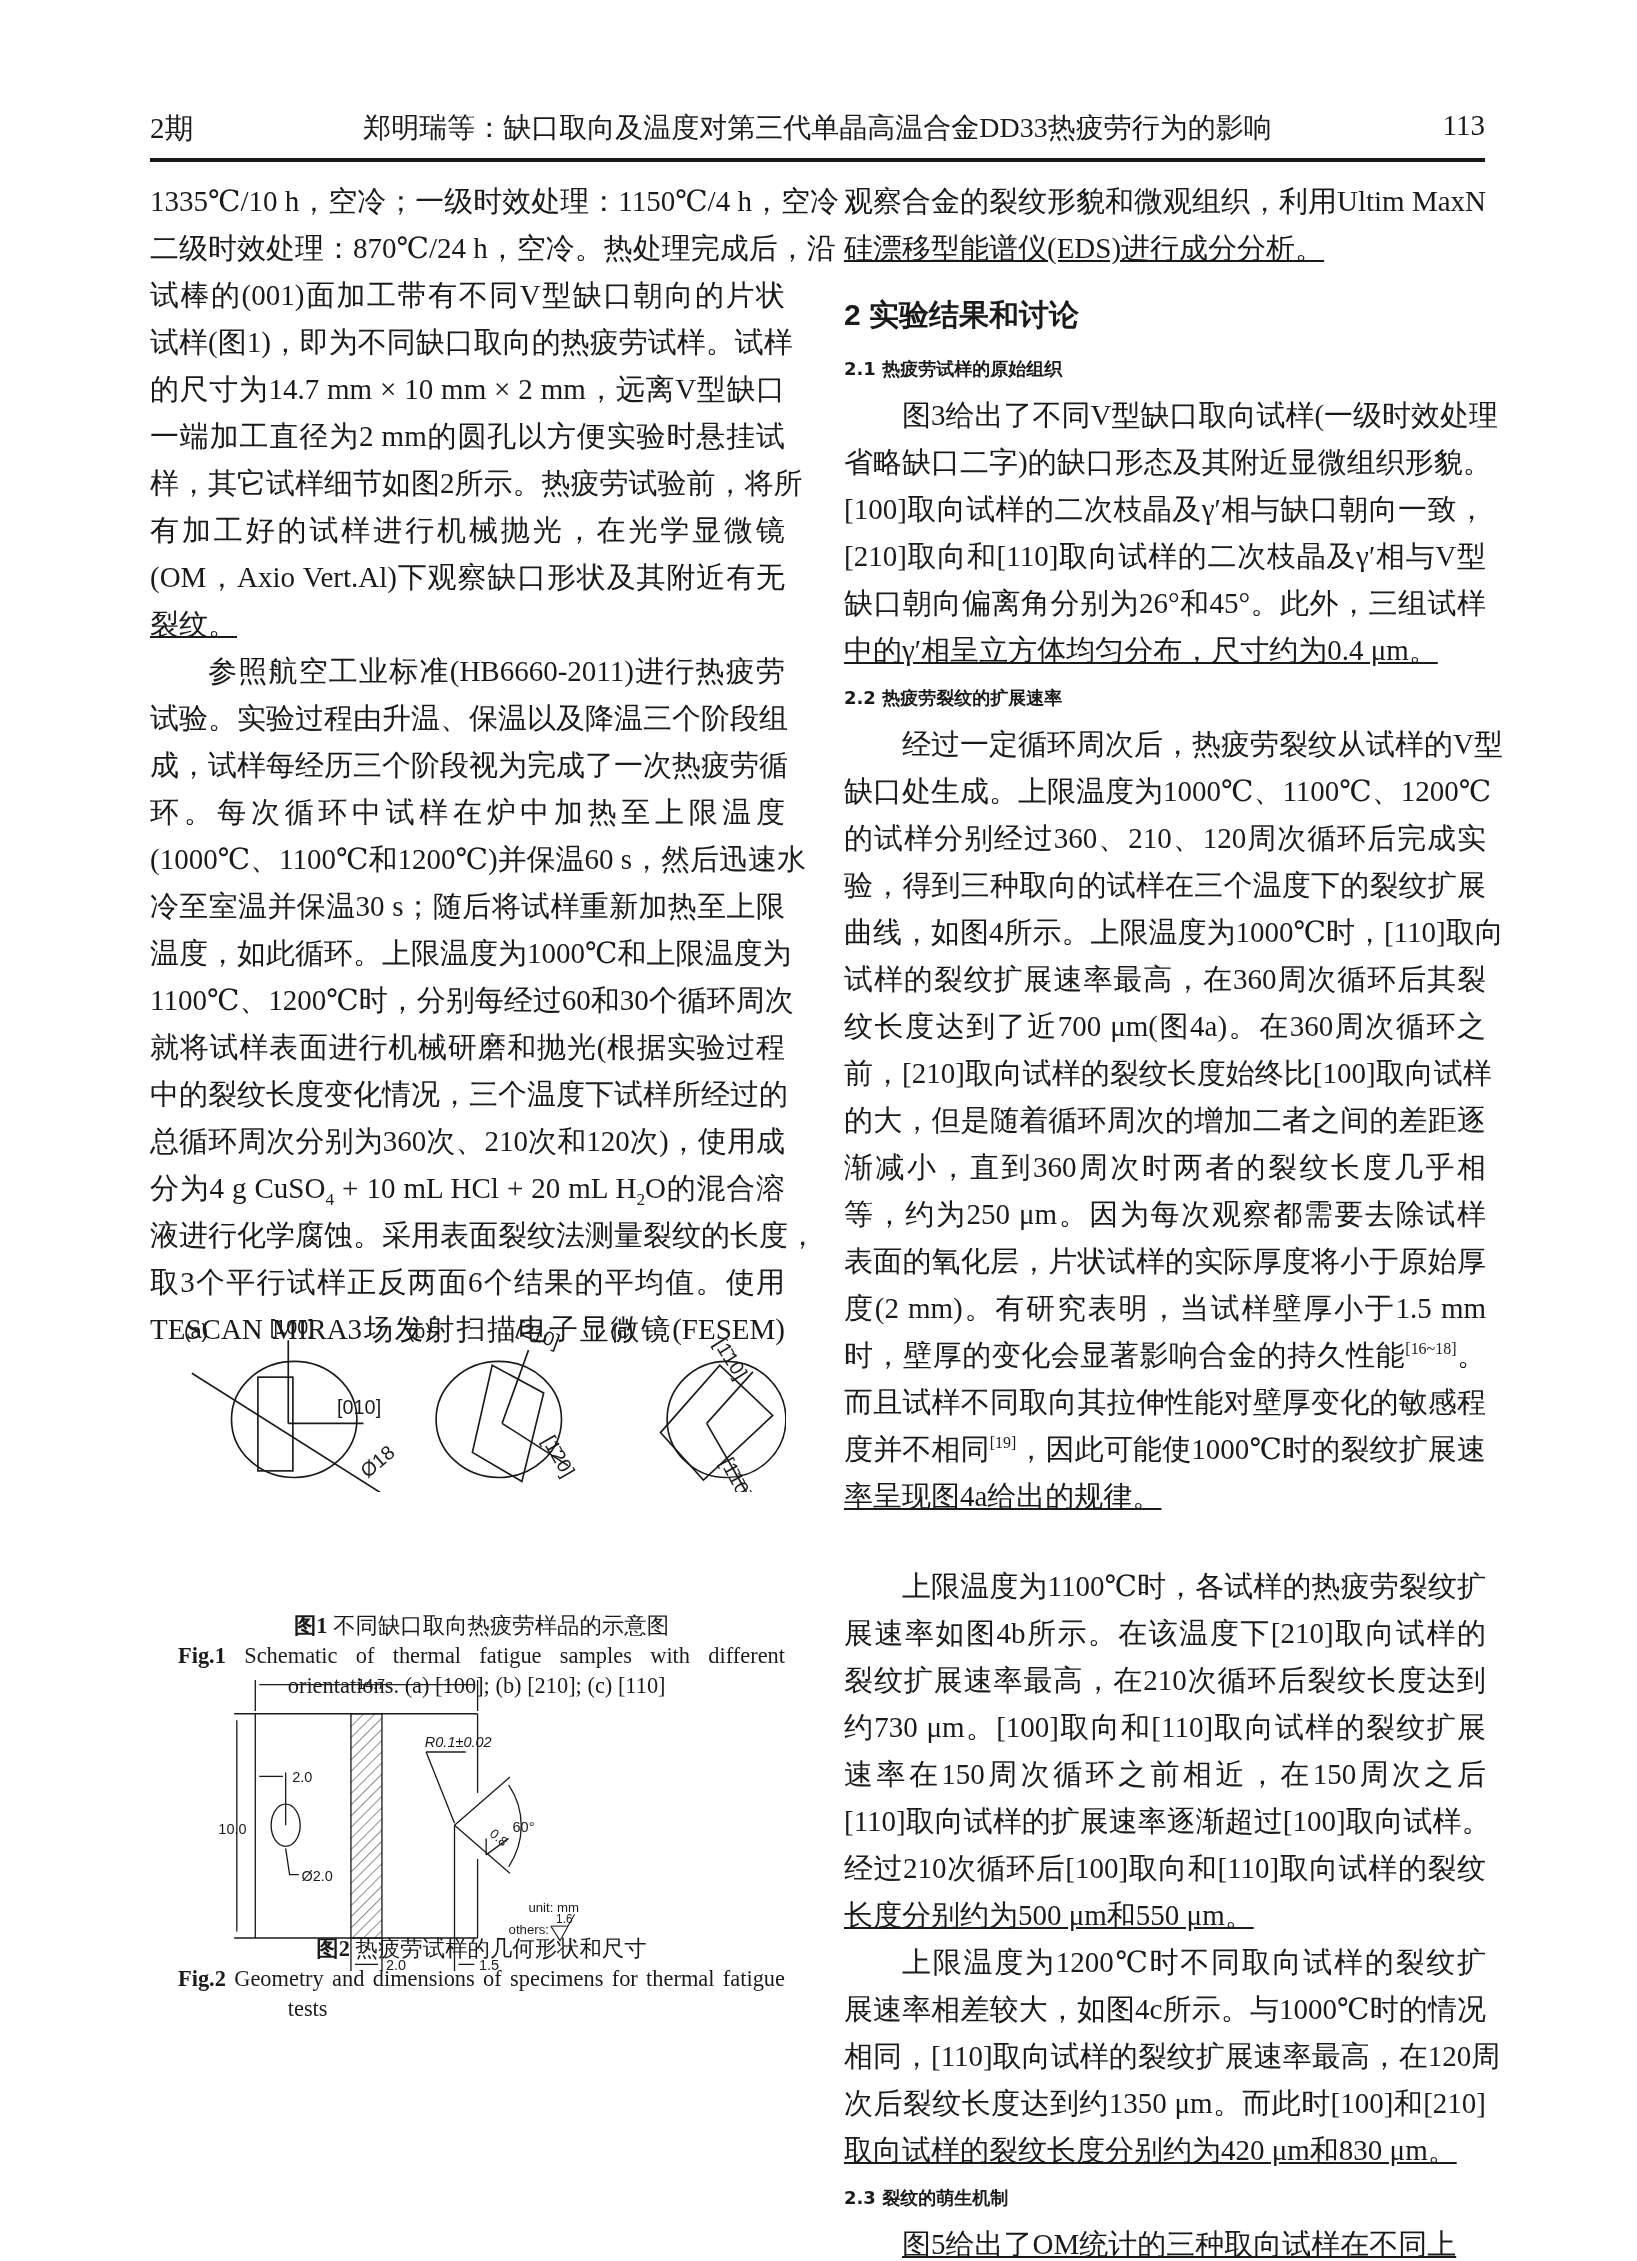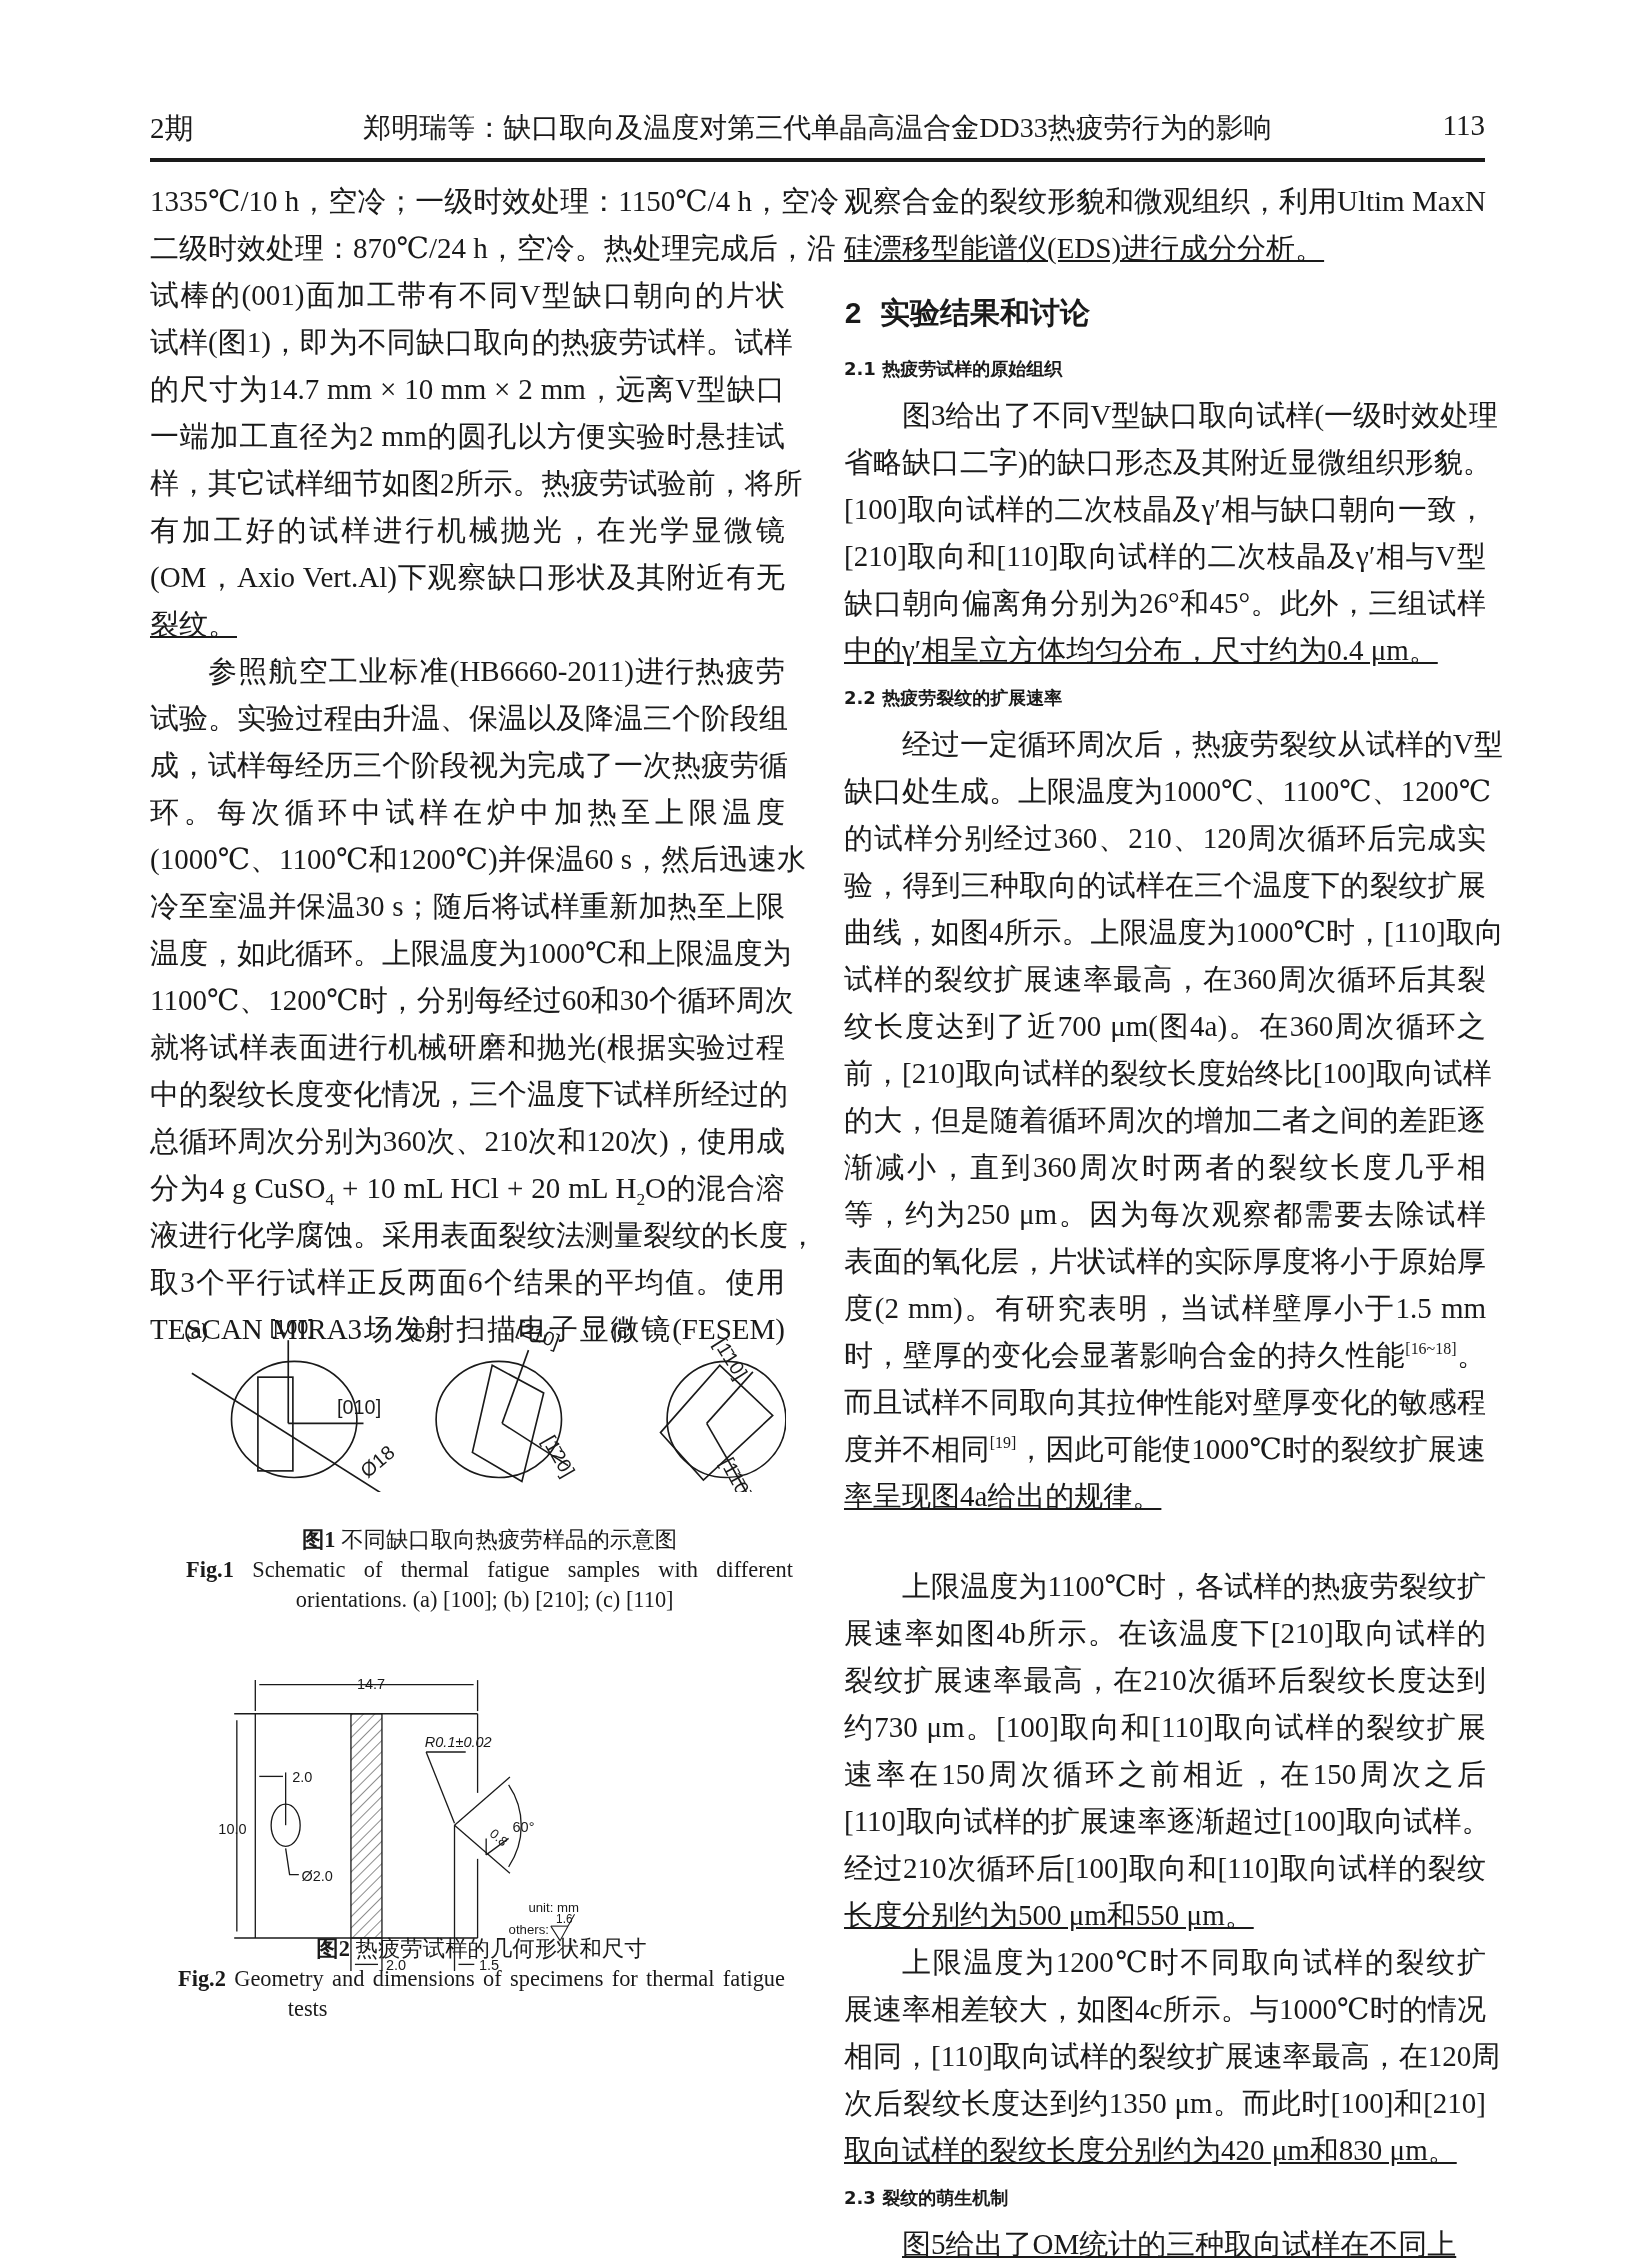--- a/index.html
+++ b/index.html
@@ -9,21 +9,21 @@
   .header .issue { position:absolute; left:0; top:0; font-size:29px; }
   .header .running-title { position:absolute; left:0; right:0; top:0; text-align:center; font-size:28px; letter-spacing:0px; }
   .header .page-no { position:absolute; right:0; top:0; font-size:29px; }
   .rule { position:absolute; left:150px; width:1335px; top:158px; height:4px; background:#1a1a1a; }
   .col { position:absolute; top:178px; font-size:29px; line-height:47px; text-align:justify; }
   .col.left { left:150px; width:635px; }
   .col.right { left:844px; width:642px; }
   .col p { margin:0; }
   .col .line { display:block; text-align:justify; text-align-last:justify; white-space:nowrap; }
   .col .line.last { text-align-last:left;text-decoration:underline; }
-  h2.sec { margin:18.5px 0 6.6px 0; font-family:Liberation Mono, monospace; font-weight:bold; font-size:30px; line-height:48px; }
+  h2.sec { margin:18.5px 0 6.6px 0; font-family:Liberation Sans, sans-serif; font-weight:bold; font-size:30px; line-height:48px; }
   h3.sub { margin:0; font-family:"DejaVu Sans","Liberation Sans",sans-serif; font-weight:bold; font-size:18px; line-height:47px; }
   sub { font-size:60%; line-height:0; }
   sup { font-size:55%; line-height:0; }
   .fig { position:absolute; }
   .fig svg { display:block; }
   .caption { position:absolute; font-size:22.4px; line-height:30px; }
   .caption .cn { text-align:center; }
   .caption b { font-weight:bold; }
   .caption .en { padding-left:4.9em; text-indent:-4.9em; text-align:justify; }
   .svgtext { font-family:"Liberation Sans","DejaVu Sans",sans-serif; fill:#1a1a1a; }
@@ -97,21 +97,21 @@
       <text x="296" y="280" transform="rotate(-40 296 280)">Ø18</text>
       <text x="357" y="66">(b)</text>
       <text x="520" y="60" transform="rotate(20 520 60)">[210]</text>
       <text x="560" y="222" transform="rotate(60 560 222)">[1̄20]</text>
       <text x="664" y="66">(c)</text>
       <text x="820" y="75" transform="rotate(58 820 75)">[1̄10]</text>
       <text x="830" y="255" transform="rotate(62 830 255)">[1̄1̄0]</text>
     </g>
   </svg>
 </div>
-<div class="caption" style="left:178px; top:1525px; width:607px;margin-left:8px;">
+<div class="caption" style="left:178px; top:1611px; width:607px;">
   <div class="cn"><b>图1</b> <span>不同缺口取向热疲劳样品的示意图</span></div>
   <div class="en"><b>Fig.1</b> <span>Schematic of thermal fatigue samples with different orientations. (a) [100]; (b) [210]; (c) [110]</span></div>
 </div>
 
 <div class="fig" style="left:218px; top:1657px;">
   <svg width="568" height="343" viewBox="0 0 860 520">
     <defs>
       <pattern id="hatch" width="12" height="12" patternUnits="userSpaceOnUse" patternTransform="rotate(45)">
         <line x1="0" y1="0" x2="0" y2="12" stroke="#1a1a1a" stroke-width="1.5"></line>
       </pattern>

